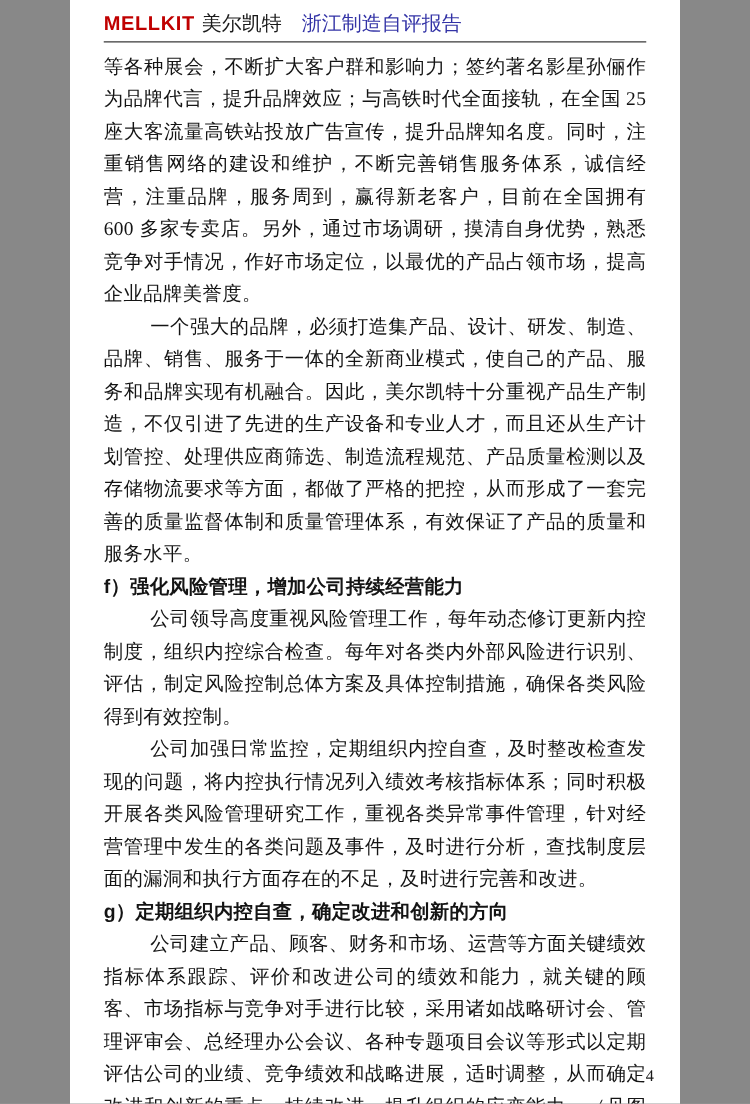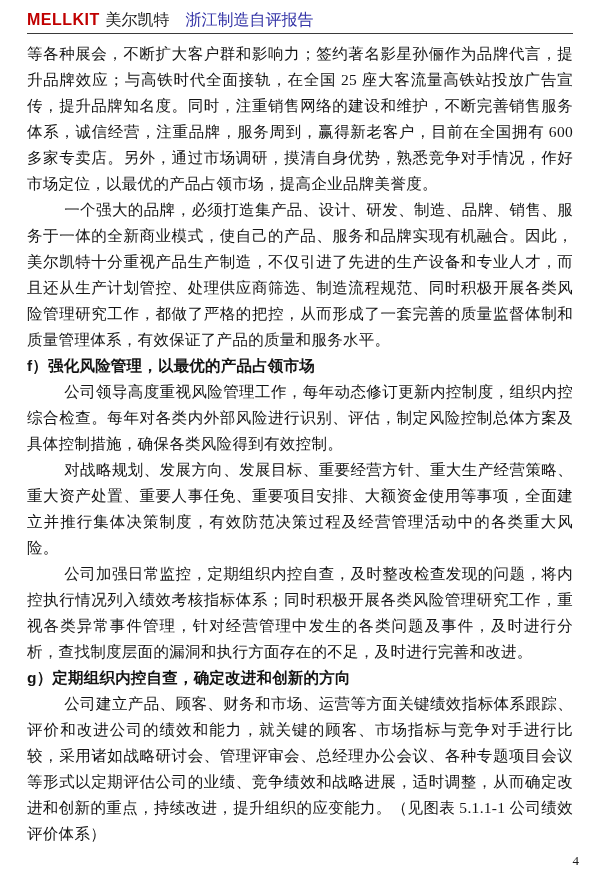--- a/index.html
+++ b/index.html
@@ -2,21 +2,21 @@
 <html><head>
 <meta charset="utf-8">
 <style>
   html, body {
     margin: 0;
     padding: 0;
     background: #888;
   }
   .page {
     position: relative;
-    width: 600px;
+    width: 488px;
     height: 883px;
     margin: 0 auto;
     background: #ffffff;
     box-sizing: border-box;
     padding: 9px 27px 0 27px;
     overflow: hidden;
     font-family: "Liberation Serif", serif;
     color: #141414;
   }
   .page-header {
@@ -84,24 +84,23 @@
   <div class="page-header">
     <span class="brand" style="color: rgb(192, 0, 0);">MELLKIT</span>
     <span class="company" style="color: rgb(26, 26, 26); text-align: right;">美尔凯特</span>
     <span class="report-title" style="color: rgb(51, 51, 166);">浙江制造自评报告</span>
   </div>
 
   <hr class="header-rule">
 
   <div class="doc-body">
       <p class="body-continuation">等各种展会，不断扩大客户群和影响力；签约著名影星孙俪作为品牌代言，提升品牌效应；与高铁时代全面接轨，在全国 25 座大客流量高铁站投放广告宣传，提升品牌知名度。同时，注重销售网络的建设和维护，不断完善销售服务体系，诚信经营，注重品牌，服务周到，赢得新老客户，目前在全国拥有 600 多家专卖店。另外，通过市场调研，摸清自身优势，熟悉竞争对手情况，作好市场定位，以最优的产品占领市场，提高企业品牌美誉度。</p>
-      <p class="body">一个强大的品牌，必须打造集产品、设计、研发、制造、品牌、销售、服务于一体的全新商业模式，使自己的产品、服务和品牌实现有机融合。因此，美尔凯特十分重视产品生产制造，不仅引进了先进的生产设备和专业人才，而且还从生产计划管控、处理供应商筛选、制造流程规范、同时积极开展各类风险管理研究工作，都做了严格的把控，从而形成了一套完善的质量监督体制和质量管理体系，有效保证了产品的质量和服务水平。</p>
-      <p class="heading">f）强化风险管理，以最优的产品占领市场</p>
+      <p class="body">一个强大的品牌，必须打造集产品、设计、研发、制造、品牌、销售、服务于一体的全新商业模式，使自己的产品、服务和品牌实现有机融合。因此，美尔凯特十分重视产品生产制造，不仅引进了先进的生产设备和专业人才，而且还从生产计划管控、处理供应商筛选、制造流程规范、产品质量检测以及存储物流要求等方面，都做了严格的把控，从而形成了一套完善的质量监督体制和质量管理体系，有效保证了产品的质量和服务水平。</p>
+      <p class="heading">f）强化风险管理，增加公司持续经营能力</p>
       <p class="body">公司领导高度重视风险管理工作，每年动态修订更新内控制度，组织内控综合检查。每年对各类内外部风险进行识别、评估，制定风险控制总体方案及具体控制措施，确保各类风险得到有效控制。</p>
-      <p class="body">对战略规划、发展方向、发展目标、重要经营方针、重大生产经营策略、重大资产处置、重要人事任免、重要项目安排、大额资金使用等事项，全面建立并推行集体决策制度，有效防范决策过程及经营管理活动中的各类重大风险。</p>
       <p class="body">公司加强日常监控，定期组织内控自查，及时整改检查发现的问题，将内控执行情况列入绩效考核指标体系；同时积极开展各类风险管理研究工作，重视各类异常事件管理，针对经营管理中发生的各类问题及事件，及时进行分析，查找制度层面的漏洞和执行方面存在的不足，及时进行完善和改进。</p>
       <p class="heading">g）定期组织内控自查，确定改进和创新的方向</p>
       <p class="body">公司建立产品、顾客、财务和市场、运营等方面关键绩效指标体系跟踪、评价和改进公司的绩效和能力，就关键的顾客、市场指标与竞争对手进行比较，采用诸如战略研讨会、管理评审会、总经理办公会议、各种专题项目会议等形式以定期评估公司的业绩、竞争绩效和战略进展，适时调整，从而确定改进和创新的重点，持续改进，提升组织的应变能力。（见图表 5.1.1-1 公司绩效评价体系）</p>
     </div>
 
   <div class="page-number">4</div>
 
 </div>
 
 </body></html>

